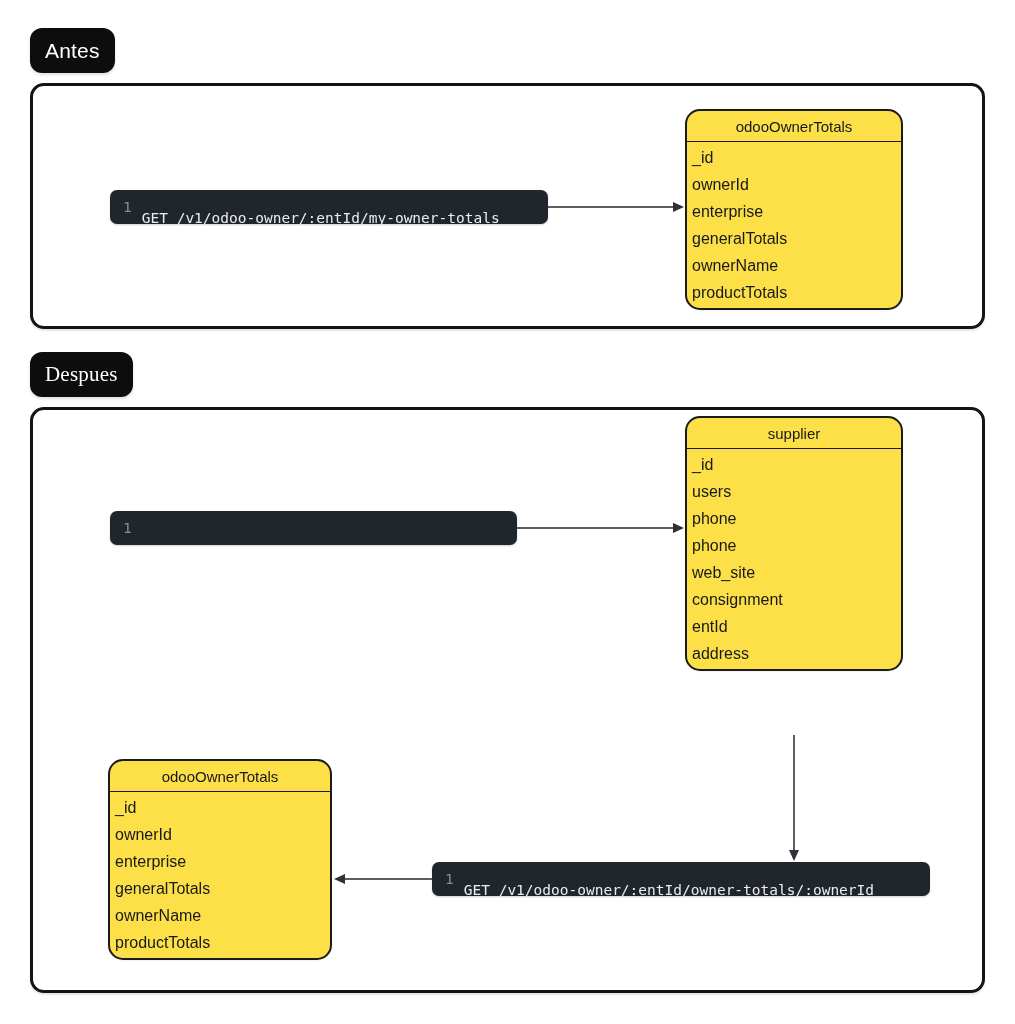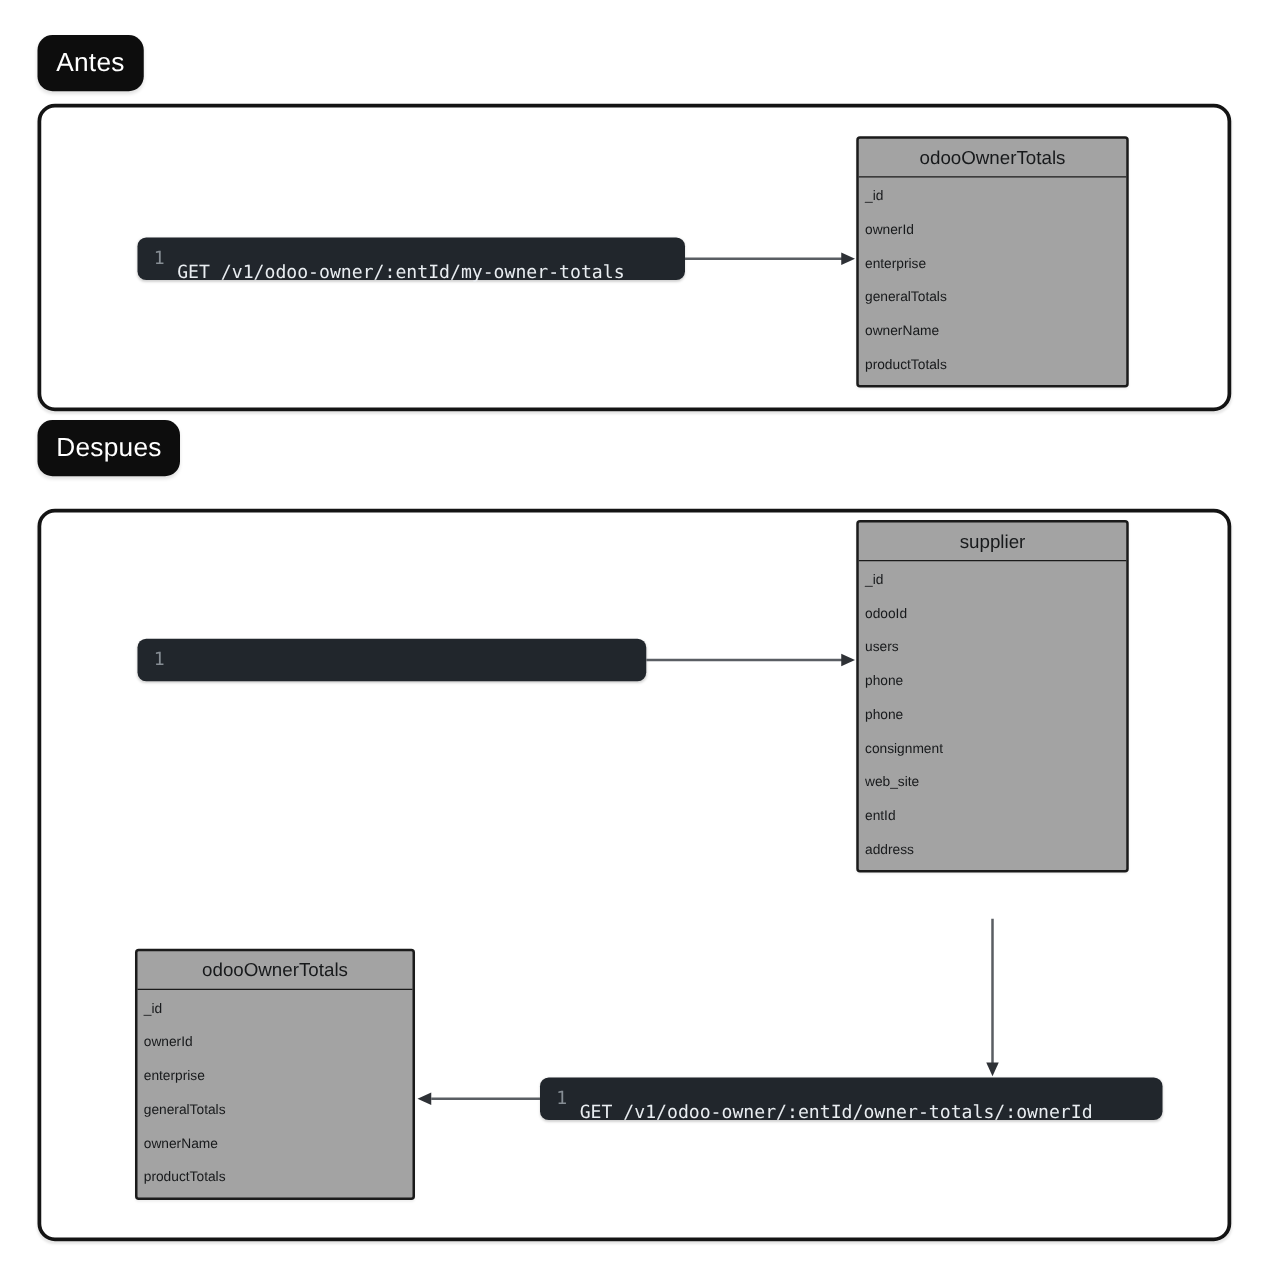--- a/index.html
+++ b/index.html
@@ -25,30 +25,30 @@
   }
   .code{
     position:absolute;height:34px;background:var(--code-bg);border-radius:7px;
     display:flex;align-items:center;padding:0 13px;box-sizing:border-box;
     font-family:"DejaVu Sans Mono",monospace;font-size:14.5px;white-space:nowrap;
     box-shadow:0 1px 2px rgba(0,0,0,.18);
   }
   .code .ln{color:var(--code-ln);margin-right:10px;}
   .code .ctext{color:var(--code-text);margin-top:22px;}
   .dtable{
-    position:absolute;border:2px solid var(--table-border);border-radius:3px;
-    background:#a3a3a3;box-sizing:border-box;color:var(--table-text);
+    position:absolute;border:2px solid var(--table-border);border-radius:15px;
+    background:#fde047;box-sizing:border-box;color:var(--table-text);
     box-shadow:0 1px 2px rgba(0,0,0,.06);
   }
   .thead{
     height:30px;display:flex;align-items:center;justify-content:center;
     border-bottom:1.6px solid var(--table-border);font-size:15px;font-weight:500;
   }
   .tbody{padding:2px 0 2px 5px;}
-  .t-row{height:27px;line-height:27px;font-size:11px;white-space:nowrap;}
+  .t-row{height:27px;line-height:27px;font-size:16px;white-space:nowrap;}
   .hline{position:absolute;height:2px;background:var(--arrow-line);}
   .vline{position:absolute;width:2px;background:var(--arrow-line);}
   .ah{position:absolute;width:0;height:0;}
   .ah-right{border-top:5px solid transparent;border-bottom:5px solid transparent;border-left:11px solid var(--arrow-head);}
   .ah-left{border-top:5px solid transparent;border-bottom:5px solid transparent;border-right:11px solid var(--arrow-head);}
   .ah-down{border-left:5px solid transparent;border-right:5px solid transparent;border-top:11px solid var(--arrow-head);}
 </style>
 </head>
 <body>
 
@@ -71,41 +71,40 @@
     <div class="tbody">
         <div class="t-row">_id</div>
         <div class="t-row">ownerId</div>
         <div class="t-row">enterprise</div>
         <div class="t-row">generalTotals</div>
         <div class="t-row">ownerName</div>
         <div class="t-row">productTotals</div>
       </div>
   </div>
 
-  <div class="badge" style="left:30px;top:336px;">Despues</div>
+  <div class="badge" style="left:30px;top:352px;font-family:Liberation Serif, serif;">Despues</div>
 
   <div class="panel" style="left:30px;top:407px;width:955px;height:586px;"></div>
 
   <div class="code" style="left:110px;top:511px;width:407px;">
     <span class="ln">1</span>
   </div>
 
   <div class="hline" style="left:517px;top:527px;width:157px;"></div>
   <div class="ah ah-right" style="left:673px;top:523px;"></div>
 
   <div class="dtable" style="left:685px;top:416px;width:218px;">
     <div class="thead">supplier</div>
     <div class="tbody">
         <div class="t-row">_id</div>
-        <div class="t-row">odooId</div>
         <div class="t-row">users</div>
         <div class="t-row">phone</div>
         <div class="t-row">phone</div>
+        <div class="t-row">web_site</div>
         <div class="t-row">consignment</div>
-        <div class="t-row">web_site</div>
         <div class="t-row">entId</div>
         <div class="t-row">address</div>
       </div>
   </div>
 
   <div class="vline" style="left:793px;top:735px;height:116px;"></div>
   <div class="ah ah-down" style="left:789px;top:850px;"></div>
 
   <div class="code" style="left:432px;top:862px;width:498px;">
     <span class="ln">1</span>

